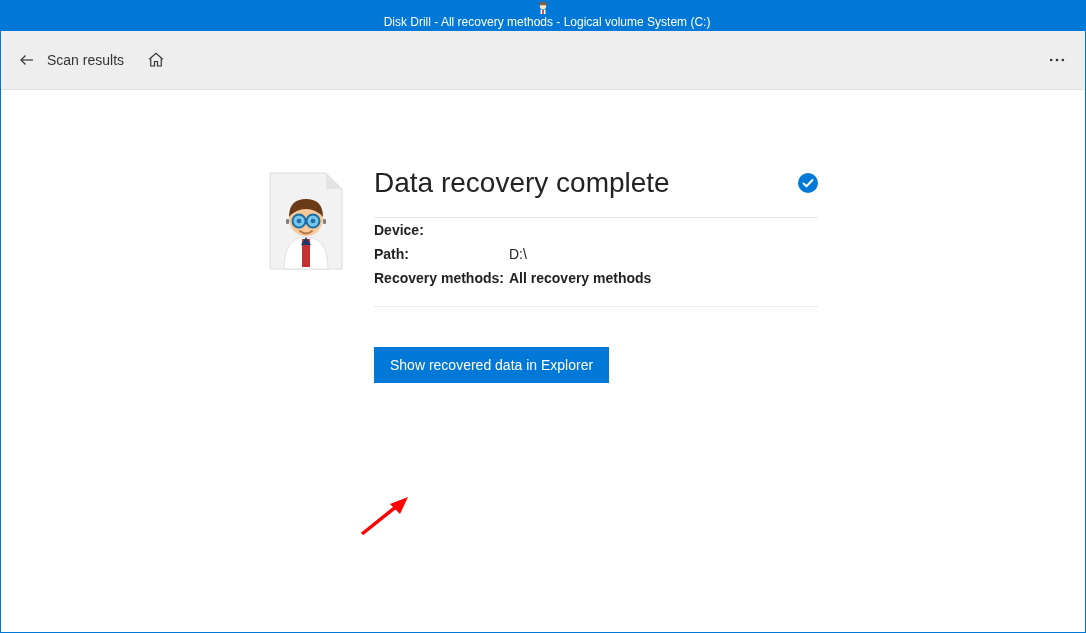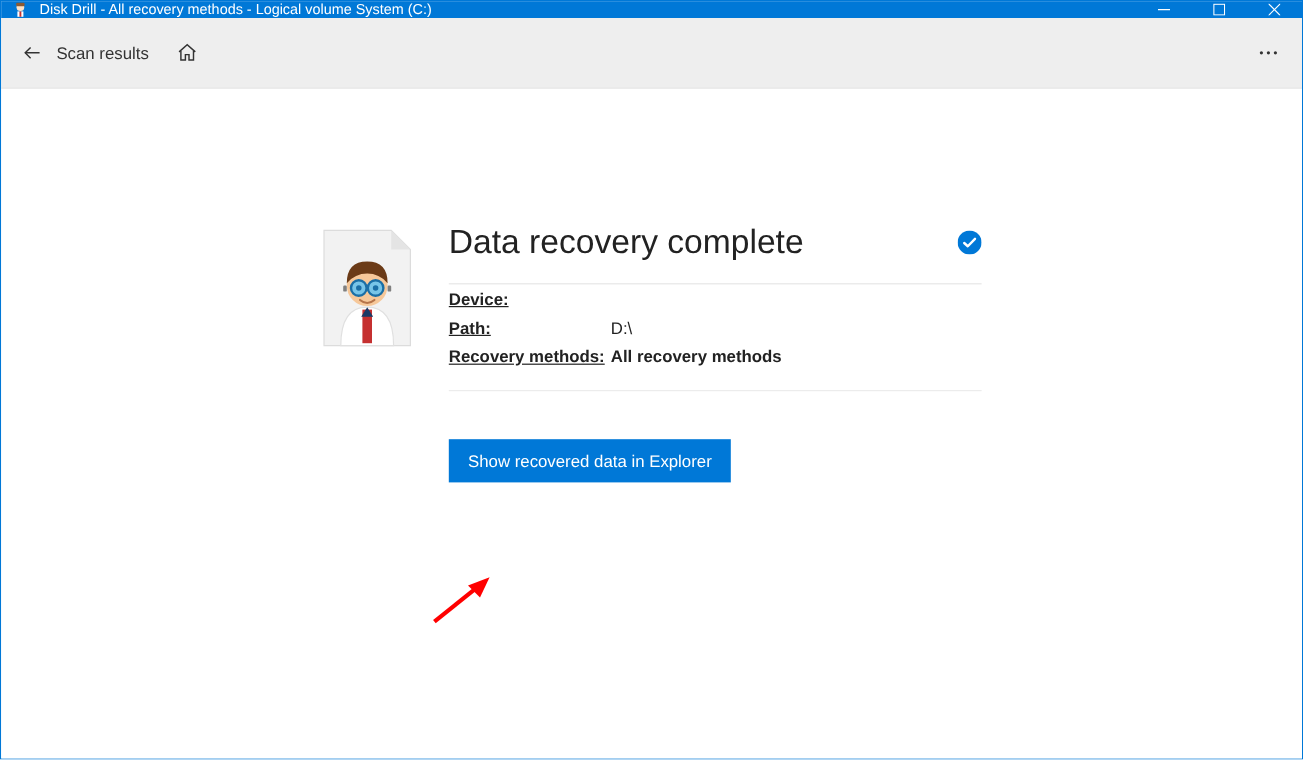--- a/index.html
+++ b/index.html
@@ -1,41 +1,41 @@
 <!DOCTYPE html>
 <html><head>
   <meta charset="utf-8">
   <style>
     * { margin: 0; padding: 0; box-sizing: border-box; }
     body { font-family: "Segoe UI", Arial, sans-serif; font-size: 14px; width: 1086px; height: 633px; overflow: hidden; background: #fff; }
     .window { width: 1086px; height: 633px; display: flex; flex-direction: column; border: 1px solid #0078d7; }
-    .titlebar { height: 14px; background: #0078d7; color: #fff; display: flex; align-items: center; padding-left: 8px; }
+    .titlebar { height: 30px; background: #0078d7; color: #fff; display: flex; align-items: center; padding-left: 8px; flex-direction: column; }
     .titlebar .app-icon { width: 16px; height: 16px; margin-right: 8px; display:flex; align-items:center; justify-content:center; }
     .titlebar .title-text { font-size: 12px; flex: 0 0 auto; }
     .titlebar .spacer { flex: 1; }
     .winbtn { width: 46px; height: 30px; display: flex; align-items: center; justify-content: center; color: #fff; }
     .winbtn svg { stroke: #fff; }
     .toolbar { height: 59px; background: #eeeeee; border-bottom: 1px solid #e3e3e3; display: flex; align-items: center; padding: 0 12px; }
     .toolbar .back { width: 28px; height: 28px; display:flex; align-items:center; justify-content:center; margin-right: 6px; }
     .toolbar .scan-results { font-size: 14px; color: #333; margin-right: 18px; }
     .toolbar .home { width: 28px; height: 28px; display:flex; align-items:center; justify-content:center; }
     .toolbar .tspacer { flex: 1; }
     .toolbar .more { width: 32px; height: 32px; display:flex; align-items:center; justify-content:center; }
-    .content { flex: 1; background: #fff; position: relative; padding-top: 112px; }
+    .content { flex: 1; background: #fff; position: relative; padding-top: 77px; }
     .result { width: 550px; margin: 0 auto; display: flex; }
     .mascot-col { width: 100px; padding-top: 4px; }
     .mascot { width: 78px; height: 100px; position: relative; }
     .info-col { flex: 1; padding-left: 6px; }
     .heading-row { display: flex; align-items: center; justify-content: space-between; padding-bottom: 18px; }
     .heading { font-size: 28px; font-weight: 400; color: #222; }
     .check-icon { width: 20px; height: 20px; }
     .divider { height: 1px; background: #e6e6e6; }
     .summary { font-size: 21px; color: #333; padding: 20px 0 28px 0; }
     .kv { display: flex; padding: 4px 0; font-size: 14px; }
-    .kv .k { width: 135px; color: #222; font-weight: 600; text-decoration: underline; }
+    .kv .k { width: 135px; color: #222; font-weight: 600; }
     .kv .v { color: #222; }
     .kv .v .muted { color: #888; font-weight: 400; }
     .divider2 { height: 1px; background: #ececec; margin-top: 16px; }
     .action-btn { display: inline-block; margin-top: 40px; background: #0078d7; color: #fff; border: none; padding: 10px 16px; font-size: 14px; cursor: pointer; }
     .arrow-annotation { position: absolute; left: 355px; top: 400px; pointer-events: none; }
   </style>
 </head>
 <body>
 
 <div class="window">

